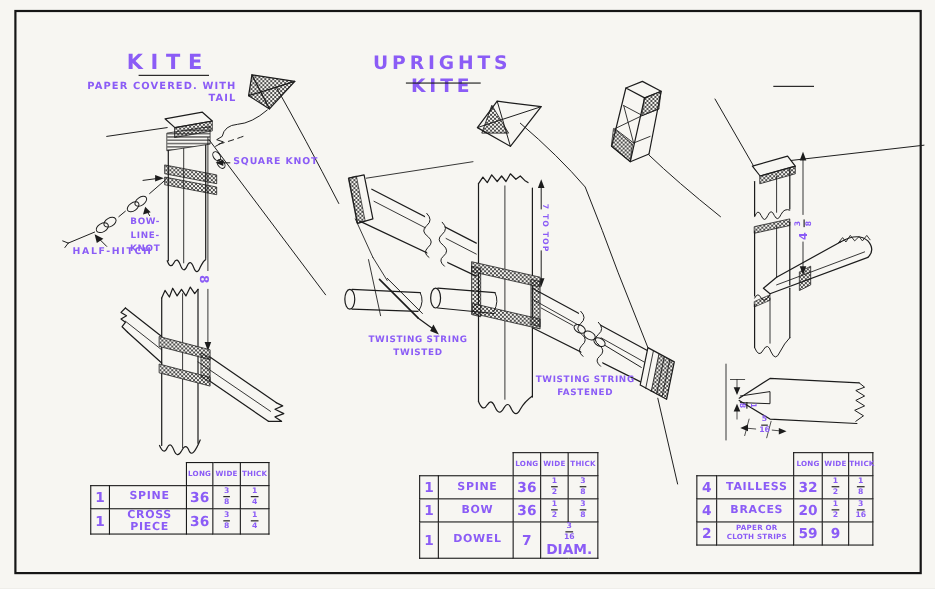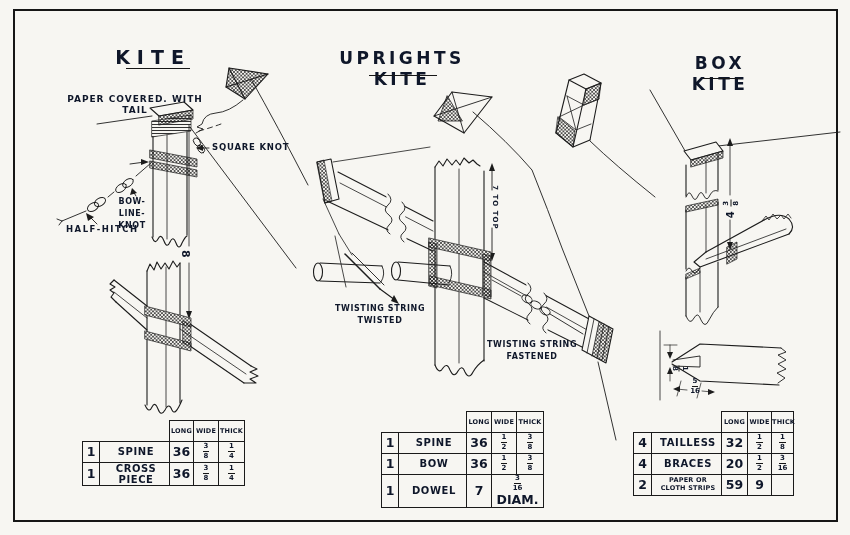--- a/index.html
+++ b/index.html
@@ -1,17 +1,17 @@
 <!DOCTYPE html>
 <html><head>
 <meta charset="utf-8">
 <style>
   html,body{margin:0;padding:0;background:#e9e8e4;}
   .page{position:relative;width:850px;height:535px;background:#f7f6f2;overflow:hidden;
-        font-family:"DejaVu Sans","Liberation Sans",sans-serif;color:#0f172a;}
+        font-family:"DejaVu Sans","Liberation Sans",sans-serif;color:#8b5cf6;}
   .frame{position:absolute;left:13px;top:9px;width:821px;height:509px;border:2px solid #161616;}
   .art{position:absolute;left:0;top:0;}
   .lbl{position:absolute;font-weight:bold;white-space:nowrap;line-height:1.25;}
   .ctr{text-align:center;white-space:normal;}
   .title{font-size:17px;letter-spacing:3.5px;}
   .title-big{font-size:19px;letter-spacing:7px;}
   .rule{position:absolute;height:0;border-top:1.6px solid #161616;}
   .ann{font-size:8.5px;letter-spacing:0.8px;}
   .ann2{font-size:8px;letter-spacing:0.6px;line-height:12px;}
   .rot90{transform:rotate(90deg);}
@@ -279,42 +279,41 @@
           <polygon points="715,392 708,389 708,395" fill="#1c1c1c" stroke="none"></polygon>
           <line x1="681" y1="381" x2="677" y2="396" stroke-width="0.7"></line>
           <line x1="701" y1="383" x2="697" y2="398" stroke-width="0.7"></line>
         </g>
       </g>
     </g>
   </svg>
 
   <div class="lbl title-big ctr" style="left:103px;top:46px;width:100px;">KITE</div>
   <div class="rule" style="left:126px;top:68px;width:64px;"></div>
-  <div class="lbl ctr" style="left:55px;top:94px;width:160px;font-size:9px;letter-spacing:1px;">PAPER COVERED. WITH TAIL</div>
+  <div class="lbl ctr" style="left:55px;top:74px;width:160px;font-size:9px;letter-spacing:1px;text-align:right;">PAPER COVERED. WITH TAIL</div>
   <div class="lbl ann" style="left:212px;top:142px;">SQUARE KNOT</div>
   <div class="lbl ann2 ctr" style="left:112px;top:196px;width:40px;">
       <div>BOW-</div>
       <div>LINE-KNOT</div>
     </div>
   <div class="lbl ann" style="left:66px;top:224px;letter-spacing:1.5px;">HALF-HITCH</div>
   <div class="lbl dim rot90" style="left:178px;top:247px;width:14px;font-size:11px;">8</div>
 
   <div class="lbl title ctr" style="left:328px;top:48px;width:148px;">UPRIGHTS KITE</div>
   <div class="rule" style="left:369px;top:75px;width:68px;"></div>
   <div class="lbl dim rot90" style="left:463px;top:203px;width:64px;font-size:7px;letter-spacing:1px;">7 TO TOP</div>
   <div class="lbl ann2 ctr" style="left:334px;top:303px;width:92px;font-size:8px;">
       <div>TWISTING STRING</div>
       <div>TWISTED</div>
     </div>
   <div class="lbl ann2 ctr" style="left:486px;top:339px;width:92px;font-size:8px;">
       <div>TWISTING STRING</div>
       <div>FASTENED</div>
     </div>
 
-  <div class="lbl title ctr" style="left:662px;top:53px;width:116px;">BOX KITE</div>
   <div class="rule" style="left:703px;top:78px;width:37px;"></div>
   <div class="lbl dim rotm90" style="left:709px;top:200px;width:44px;">4 <span class="frac">
         <span class="fn">3</span>
         <span class="fd">8</span>
       </span></div>
   <div class="lbl dim rot90" style="left:664px;top:360px;width:30px;font-size:8px;"><span class="frac">
         <span class="fn">1</span>
         <span class="fd">8</span>
       </span></div>
   <div class="lbl dim" style="left:684px;top:378px;width:22px;font-size:8px;"><span class="frac">

